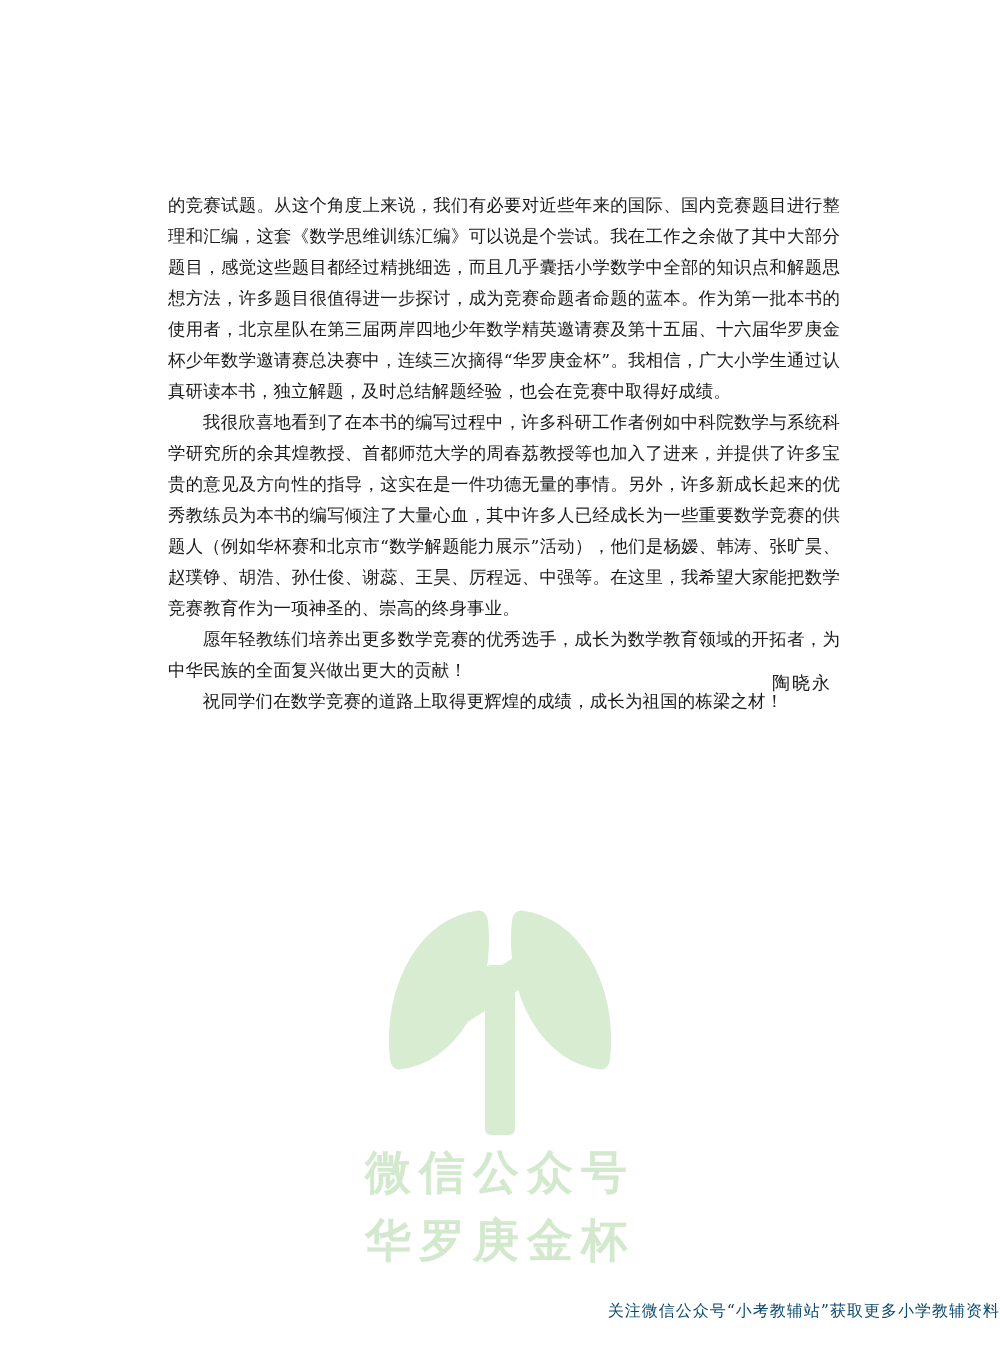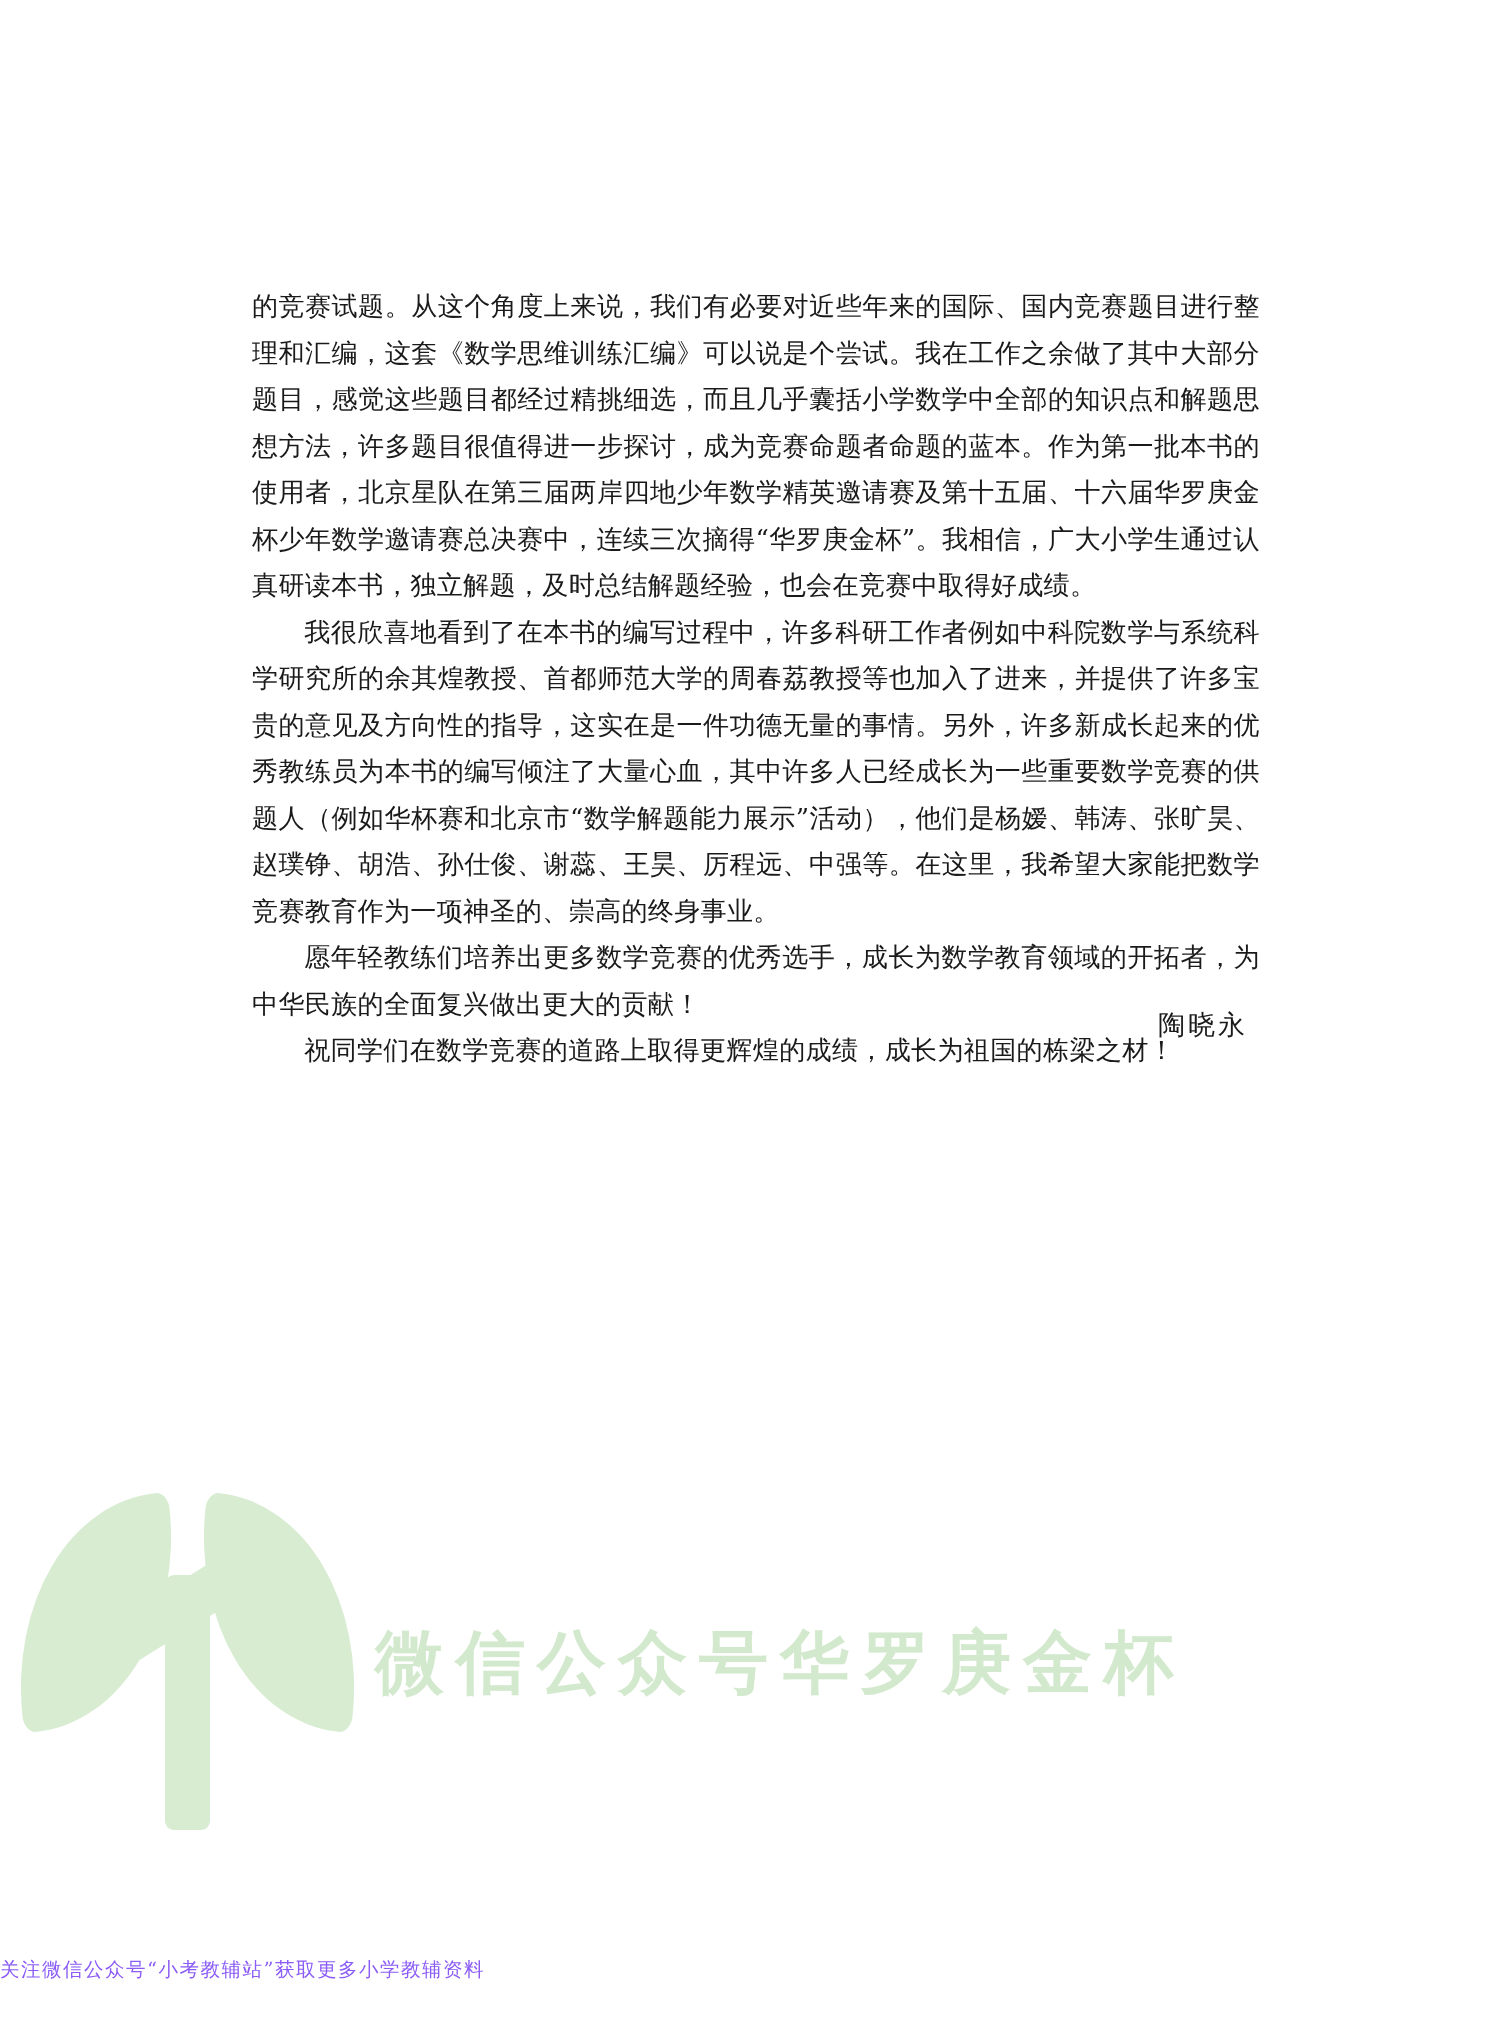--- a/index.html
+++ b/index.html
@@ -52,21 +52,21 @@
   }
 
   
   .watermark {
     position: absolute;
     left: 0;
     top: 905px;
     width: 1000px;
     height: 400px;
     display: flex;
-    flex-direction: row;
+    flex-direction: column;
     align-items: center;
     justify-content: flex-start;
     pointer-events: none;
   }
   .wm-logo {
     width: 250px;
     height: 230px;
     position: relative;
   }
   .wm-leaf {
@@ -117,24 +117,24 @@
     line-height: 62px;
     text-align: center;
     margin-top: 6px;
   }
 
   .footer {
     position: absolute;
     left: 0;
     bottom: 30px;
     width: 1000px;
-    text-align: left;
+    text-align: right;
     font-family: "DejaVu Serif", "Liberation Serif", serif;
-    font-size: 13px;
-    color: #8b5cf6;
+    font-size: 16px;
+    color: #0c4a6e;
     letter-spacing: 1px;
   }
 </style>
 </head>
 <body>
 
 <div class="page">
 
   <div class="content">
     <p class="para">的竞赛试题。从这个角度上来说，我们有必要对近些年来的国际、国内竞赛题目进行整理和汇编，这套《数学思维训练汇编》可以说是个尝试。我在工作之余做了其中大部分题目，感觉这些题目都经过精挑细选，而且几乎囊括小学数学中全部的知识点和解题思想方法，许多题目很值得进一步探讨，成为竞赛命题者命题的蓝本。作为第一批本书的使用者，北京星队在第三届两岸四地少年数学精英邀请赛及第十五届、十六届华罗庚金杯少年数学邀请赛总决赛中，连续三次摘得“华罗庚金杯”。我相信，广大小学生通过认真研读本书，独立解题，及时总结解题经验，也会在竞赛中取得好成绩。</p>

